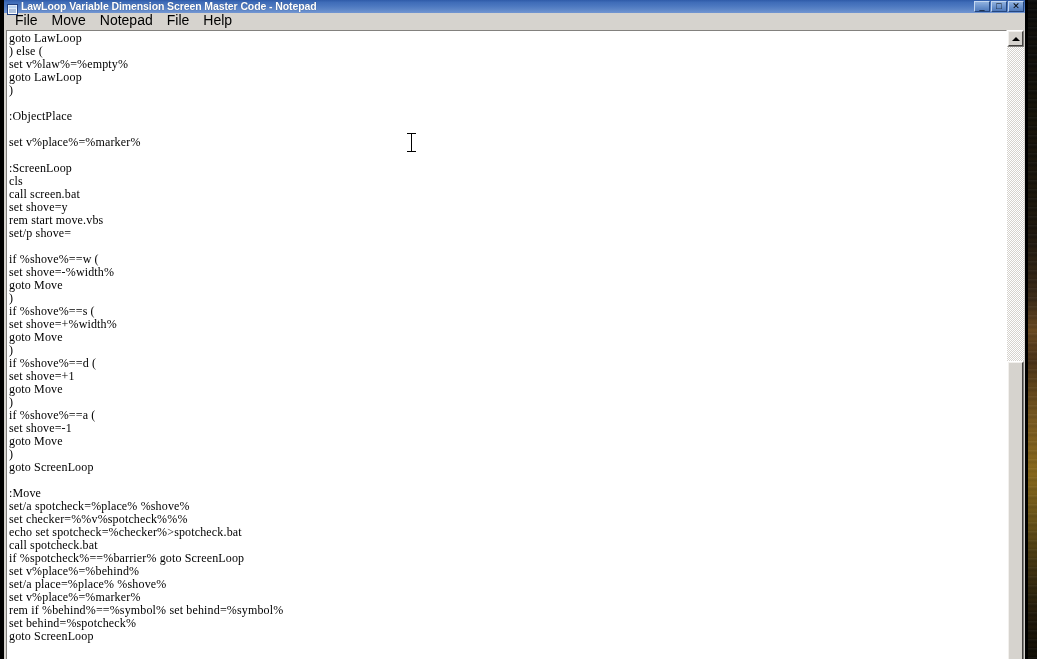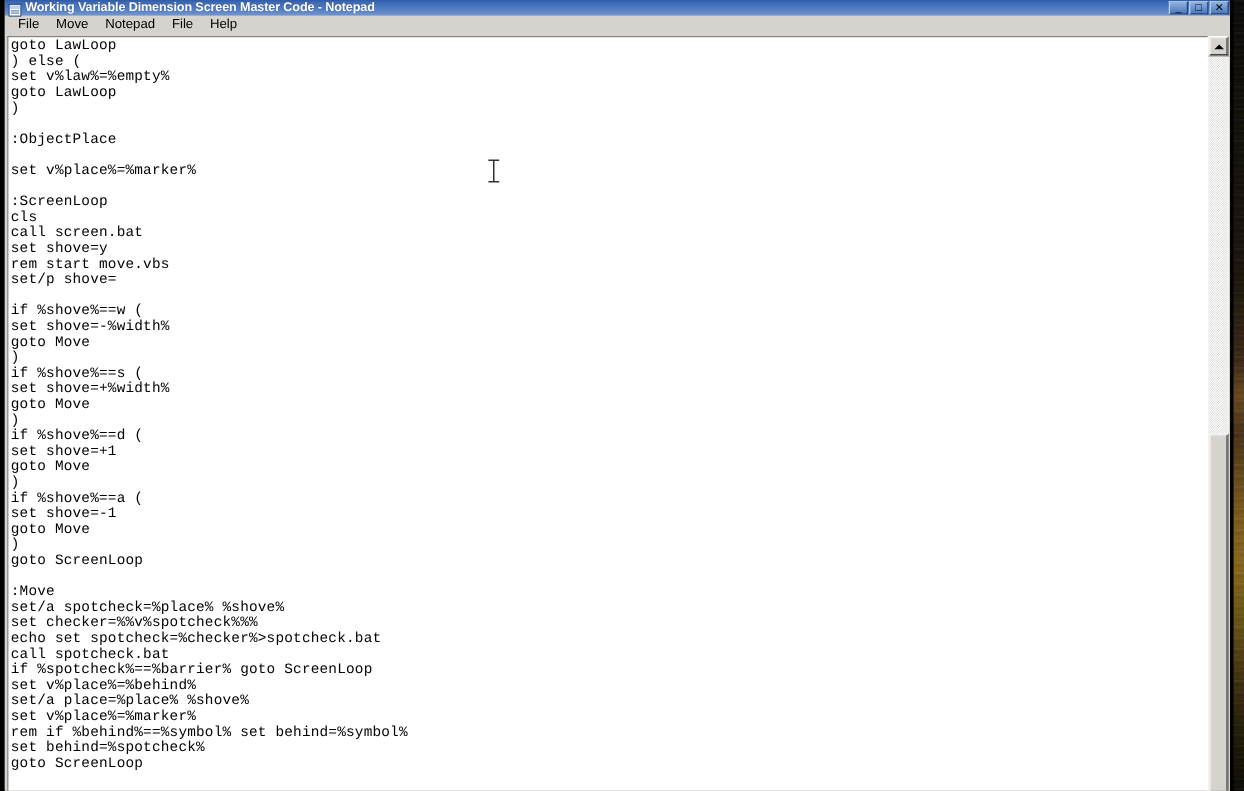--- a/index.html
+++ b/index.html
@@ -128,21 +128,21 @@
     height: 17px;
     background: #d6d3ce;
     border-bottom: 1px solid #d6d3ce;
     display: flex;
     align-items: center;
     padding-left: 4px;
     box-sizing: border-box;
     user-select: none;
   }
   .menu-item {
-    font-size: 11px;
+    font-size: 14px;
     color: #000000;
     padding: 1px 7px 2px 7px;
     line-height: 13px;
     white-space: nowrap;
   }
 
   
   #client-area {
     position: relative;
     height: 629px;
@@ -160,21 +160,21 @@
     border-right: 1px solid #ffffff;
     border-bottom: 0;
     box-sizing: border-box;
     overflow: hidden;
   }
   #text-content {
     position: absolute;
     left: 2px;
     top: 1px;
     right: 0;
-    font-family: Liberation Mono, monospace;
+    font-family: Liberation Serif, serif;
     font-size: 12px;
     line-height: 13px;
     color: #000000;
     white-space: pre;
     letter-spacing: 0.15px;
   }
   
   #mouse-caret {
     position: absolute;
     left: 400px;
@@ -292,21 +292,21 @@
 
     <div id="title-bar">
       <span id="title-icon">
         <svg width="11" height="11" viewBox="0 0 11 11" xmlns="http://www.w3.org/2000/svg">
           <rect x="0.5" y="0.5" width="10" height="10" fill="#ffffff" stroke="#204080"></rect>
           <rect x="1.5" y="1.5" width="8" height="3" fill="#b9d2f0"></rect>
           <line x1="2" y1="6" x2="9" y2="6" stroke="#5f86bd" stroke-width="1"></line>
           <line x1="2" y1="8" x2="9" y2="8" stroke="#5f86bd" stroke-width="1"></line>
         </svg>
       </span>
-      <span id="title-text">Working Variable Dimension Screen Master Code - Notepad</span>
+      <span id="title-text">LawLoop Variable Dimension Screen Master Code - Notepad</span>
       <span class="win-btn">
         <span class="glyph">_</span>
       </span>
       <span class="win-btn">
         <span class="glyph">□</span>
       </span>
       <span class="win-btn">
         <span class="glyph">✕</span>
       </span>
     </div>

